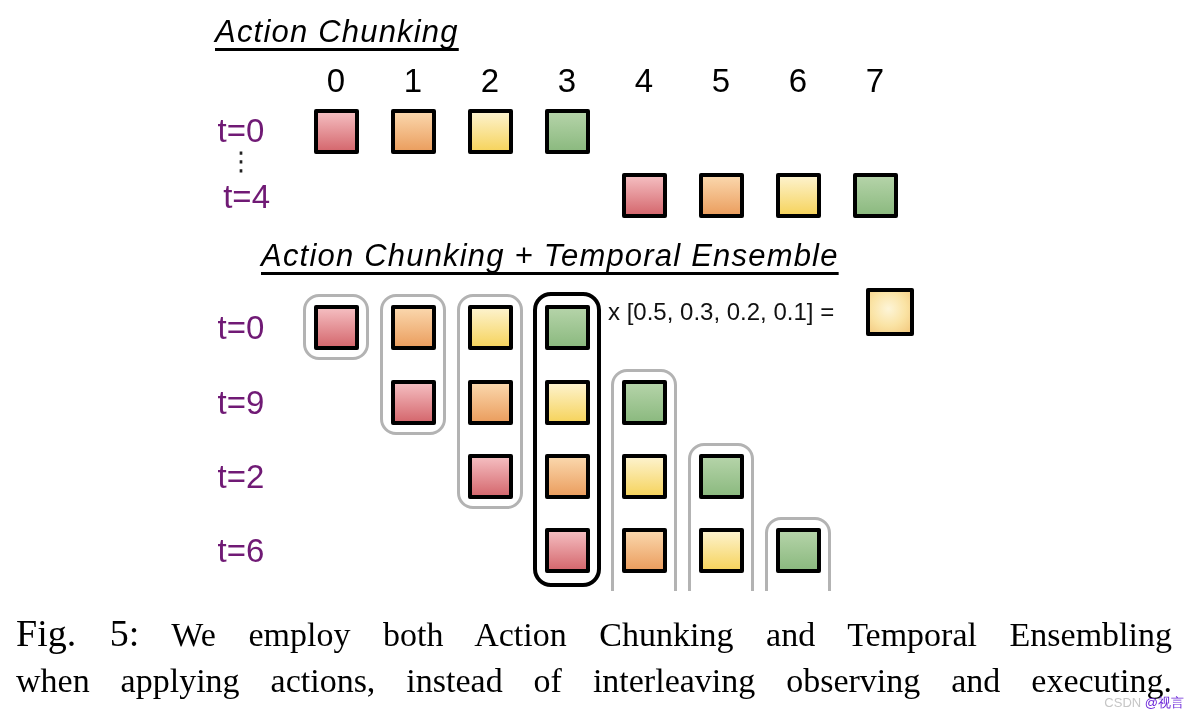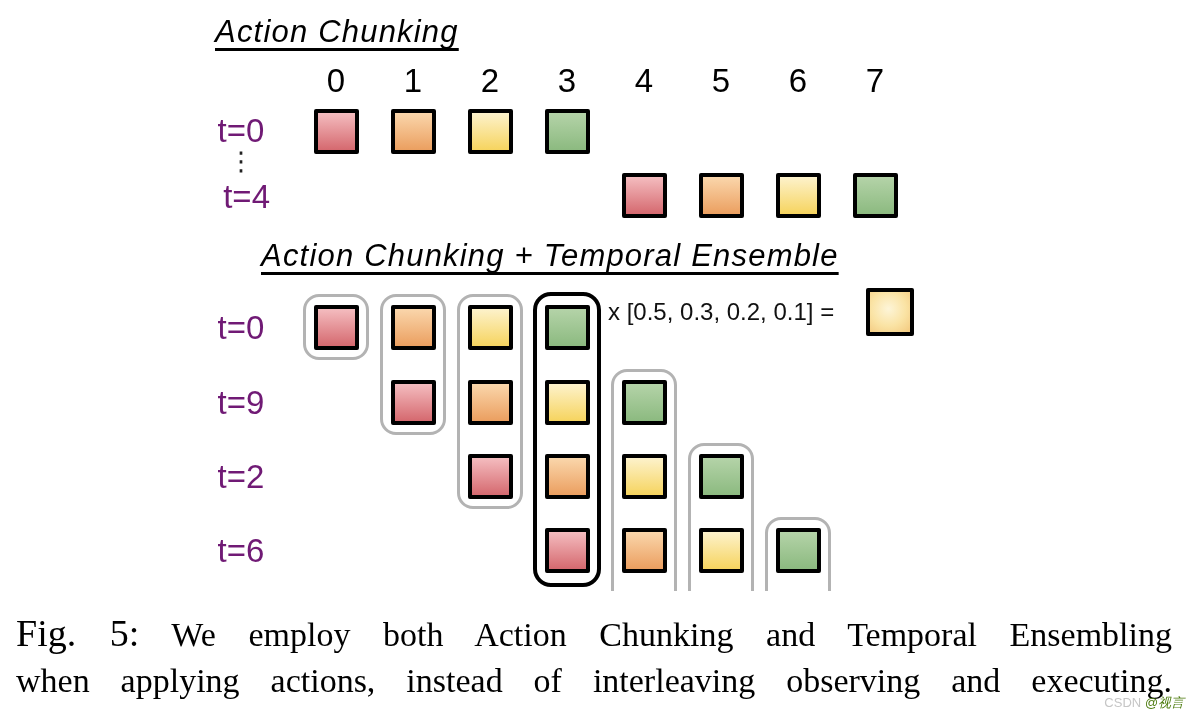--- a/index.html
+++ b/index.html
@@ -17,21 +17,21 @@
   .layer{position:absolute;left:0;top:0;}
   #ac-grid{width:1188px;height:282px;}
   #te-grid{position:absolute;left:0;top:282px;width:1000px;height:309px;overflow:hidden;}
   .formula{position:absolute;left:608px;top:16px;font-size:24px;color:#111;white-space:nowrap;}
   #result-square{left:866px;top:6px;width:48px;height:48px;}
   .caption{position:absolute;left:16px;top:610px;width:1156px;font-family:"Liberation Serif",serif;
         font-size:34px;color:#000;line-height:46px;}
   .cap-line{text-align:justify;text-align-last:justify;}
   .fig-label{font-size:38px;}
   .watermark{position:absolute;right:4px;top:694px;font-size:13px;color:#c6c6c6;white-space:nowrap;}
-  .wm-handle{color:#4d7c0f;font-style:italic;}
+  .wm-handle{color:#6d28d9;}
 </style>
 </head>
 <body>
 
 <div class="page">
 
   <div class="diagram-title" style="left:215px;top:14px;">Action Chunking</div>
 
   <div id="ac-grid" class="layer">
       <div class="colnum" style="left: 311px; top: 62px; width: 50px;">0</div>

